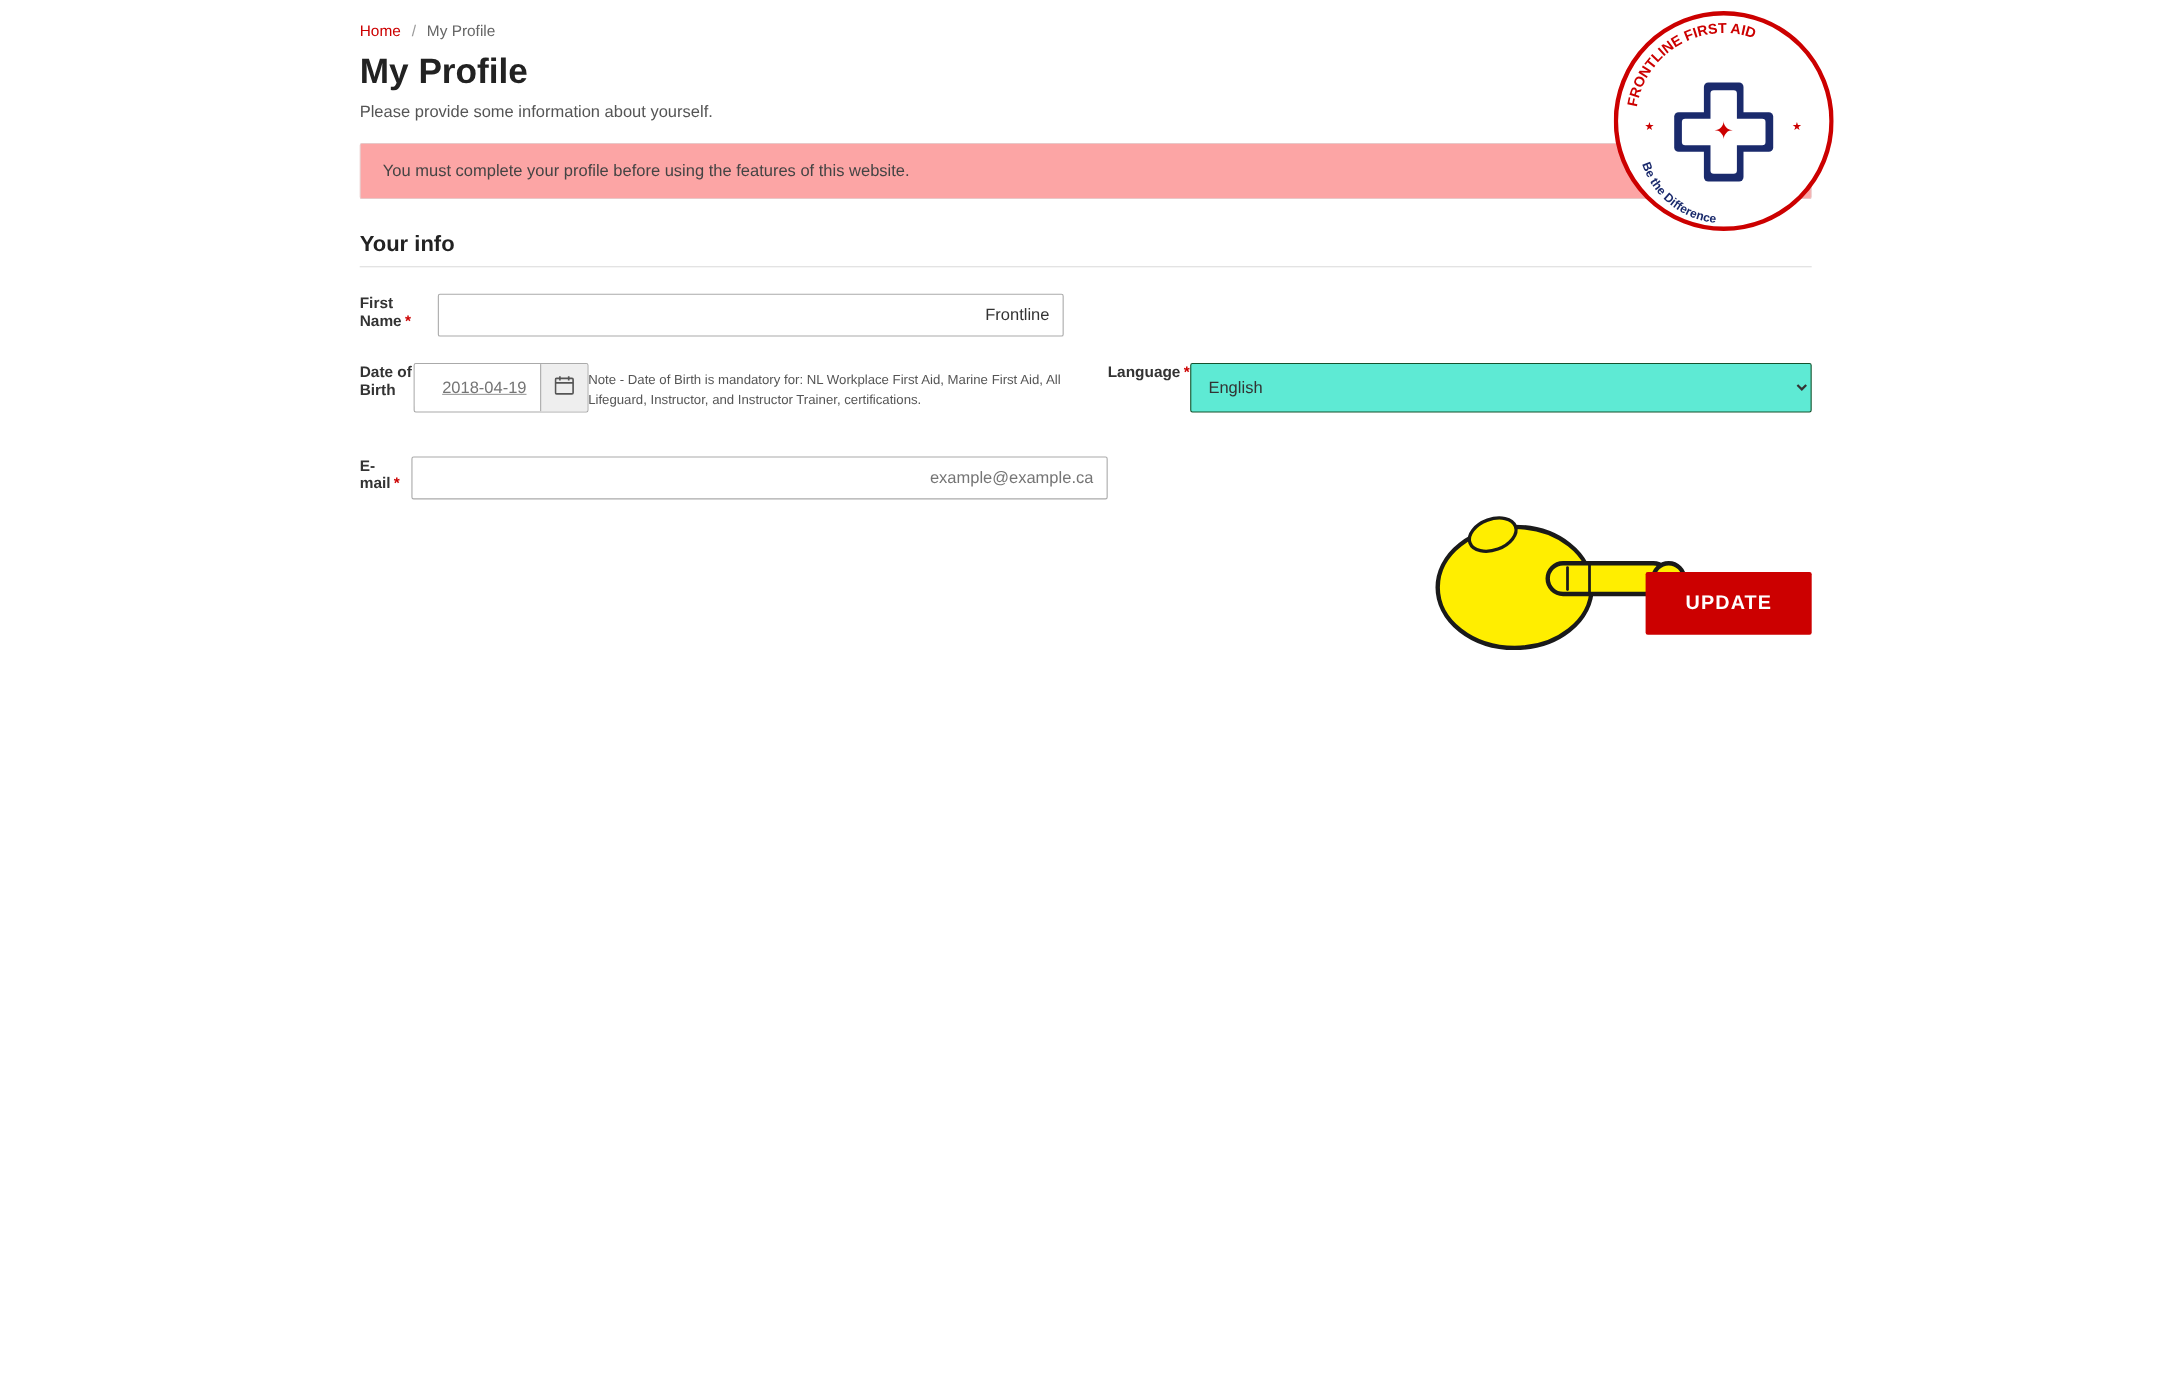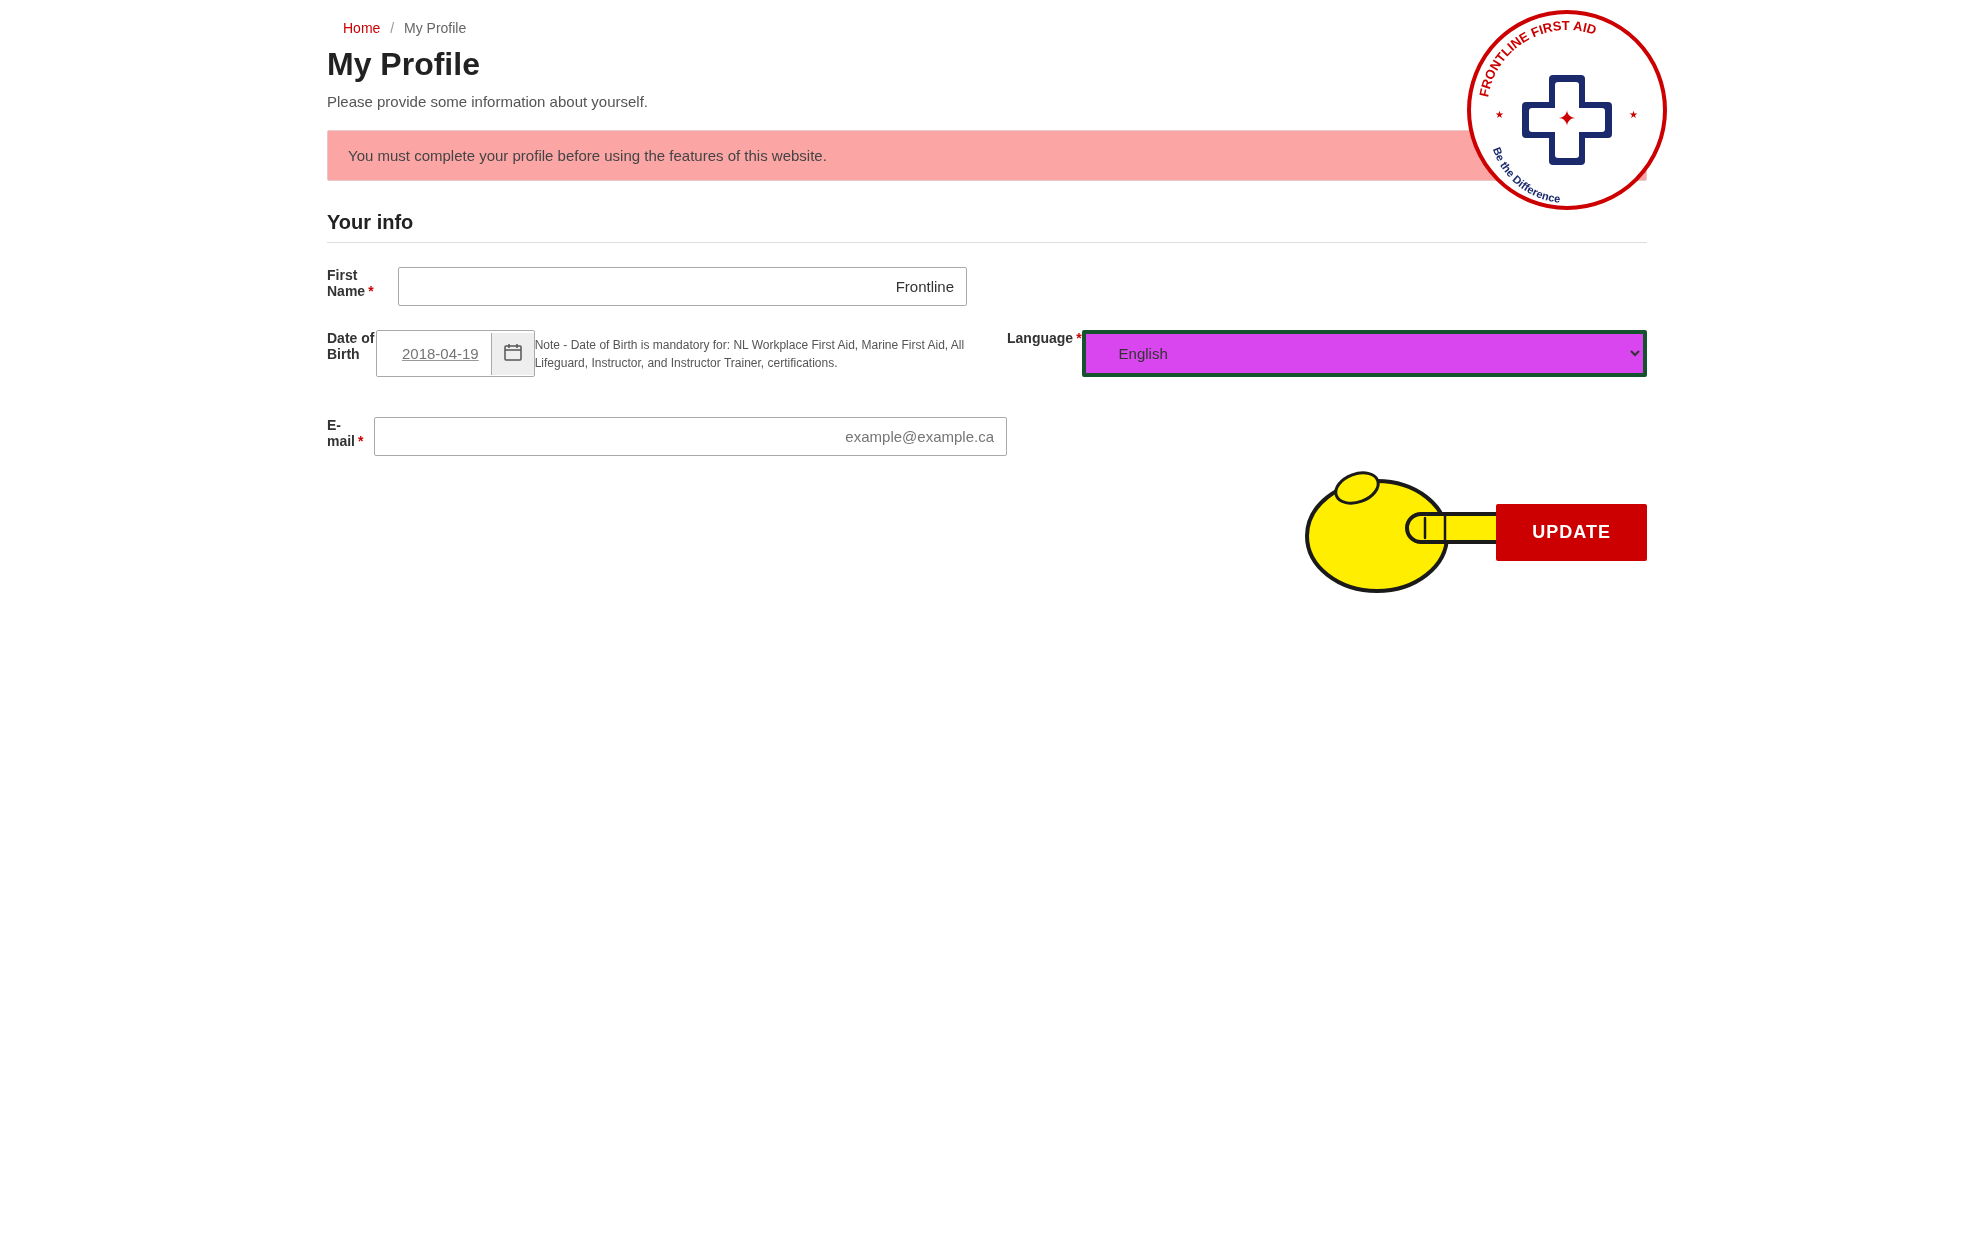--- a/index.html
+++ b/index.html
@@ -12,21 +12,20 @@
     .page-wrapper {
       max-width: 1400px;
       margin: 0 auto;
       padding: 20px 40px 60px 40px;
       position: relative;
     }
     .breadcrumb {
       font-size: 14px;
       margin-bottom: 10px;
       color: #666;
-      margin-left: 16px;
     }
     .breadcrumb a {
       color: #cc0000;
       text-decoration: none;
     }
     .breadcrumb-sep {
       margin: 0 6px;
       color: #999;
     }
     .page-title {
@@ -115,27 +114,27 @@
       font-size: 16px;
       color: #555;
     }
     .note-text {
       font-size: 12px;
       color: #555;
       margin-top: 6px;
       line-height: 1.5;
     }
     select {
-      border: 4px solid #14532d;
-      padding: 10px 29px;
+      border: 1px solid #14532d;
+      padding: 10px 12px;
       font-size: 15px;
       border-radius: 2px;
       color: #333;
       width: 100%;
-      background: #d946ef;
+      background: #5eead4;
       appearance: auto;
       outline: none;
       cursor: pointer;
     }
     .section-gap { margin-bottom: 40px; }
     .phone-email-section {
       margin-top: 10px;
     }
     .phone-email-section .section-title {
       margin-bottom: 20px;
@@ -295,18 +294,18 @@
           <ellipse cx="240" cy="72" rx="14" ry="14" fill="#ffee00" stroke="#1a1a1a" stroke-width="4"></ellipse>
 
           <ellipse cx="80" cy="32" rx="22" ry="14" fill="#ffee00" stroke="#1a1a1a" stroke-width="3" transform="rotate(-20, 80, 32)"></ellipse>
 
           <line x1="148" y1="62" x2="148" y2="82" stroke="#1a1a1a" stroke-width="2.5" stroke-linecap="round"></line>
           <line x1="168" y1="60" x2="168" y2="84" stroke="#1a1a1a" stroke-width="2.5" stroke-linecap="round"></line>
         </g>
       </svg>
     </div>
 
-    <div style="position:absolute; right:0; top:28px;">
+    <div style="position:absolute; right:0; top:46px;">
       <button class="update-btn">UPDATE</button>
     </div>
   </div>
 
 </div>
 
 </body></html>

